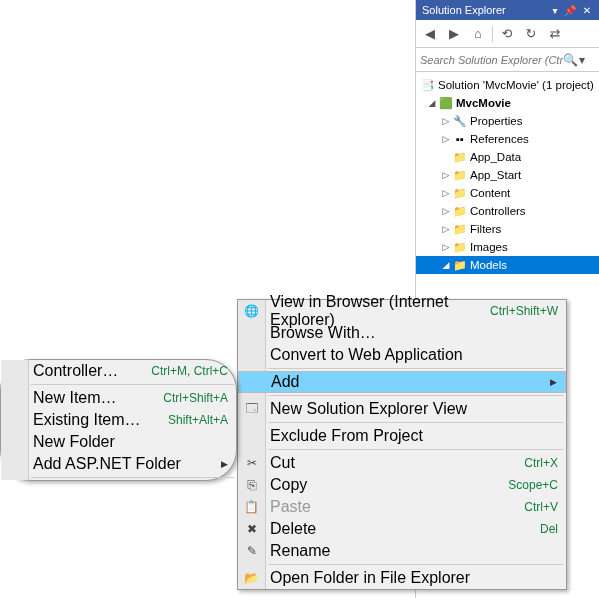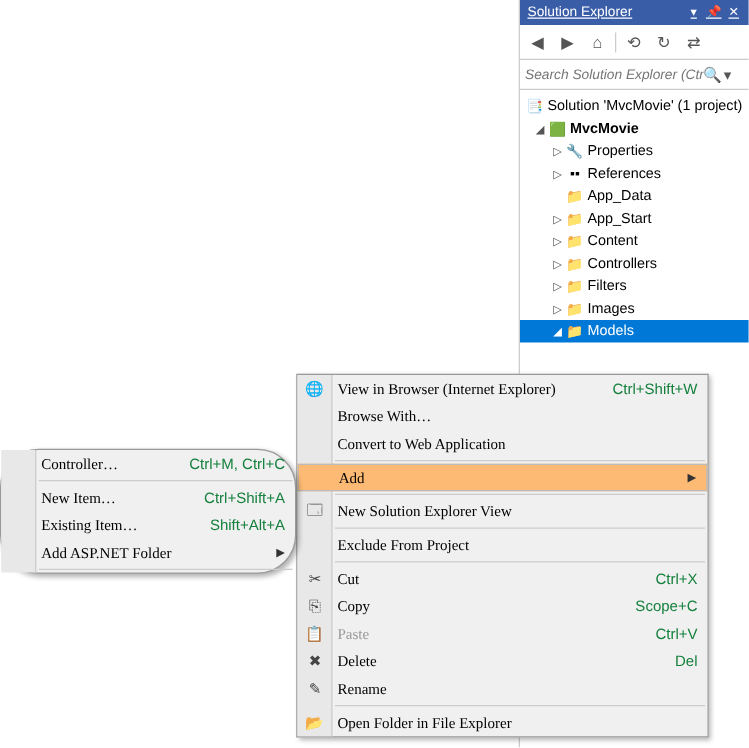--- a/index.html
+++ b/index.html
@@ -1,19 +1,19 @@
 <!DOCTYPE html>
 <html><head>
 <meta charset="utf-8">
 <style>
 * { margin: 0; padding: 0; box-sizing: border-box; font-family: 'Segoe UI', Tahoma, sans-serif; font-size: 12px; }
 body { width: 599px; height: 598px; background: #fff; position: relative; overflow: hidden; }
 
 .solution-explorer { position: absolute; top: 0; left: 415px; width: 184px; height: 598px; border-left: 1px solid #ccc; background: #fff; }
-.se-title { background: #3a5da8; color: #fff; height: 20px; display: flex; align-items: center; padding: 0 6px; justify-content: space-between; text-decoration: underline; }
+.se-title { background: #3a5da8; color: #fff; height: 20px; display: flex; align-items: center; padding: 0 6px; justify-content: space-between; }
 .se-title-text { font-size: 11px; }
 .se-title-icons { display: flex; gap: 4px; align-items: center; }
 .se-title-icons span { width: 12px; height: 12px; display: inline-flex; align-items: center; justify-content: center; font-size: 10px; cursor: pointer; }
 
 .se-toolbar { height: 28px; border-bottom: 1px solid #ccc; display: flex; align-items: center; padding: 0 4px; gap: 4px; }
 .se-toolbar-btn { width: 20px; height: 20px; display: inline-flex; align-items: center; justify-content: center; color: #555; font-size: 13px; cursor: pointer; }
 .se-toolbar-sep { width: 1px; height: 16px; background: #ccc; }
 
 .se-search { height: 24px; border-bottom: 1px solid #ccc; display: flex; align-items: center; padding: 0 4px; }
 .se-search input { border: none; outline: none; flex: 1; font-size: 11px; color: #666; font-style: italic; }
@@ -26,24 +26,24 @@
 .tree-item.selected .tree-expander { color: #fff; }
 .tree-icon { width: 16px; display: inline-flex; justify-content: center; margin-right: 2px; font-size: 11px; }
 .tree-label { font-size: 11.5px; }
 .tree-label.bold { font-weight: bold; }
 
 .context-menu { position: absolute; background: #f0f0f0; border: 1px solid #999; box-shadow: 2px 2px 4px rgba(0,0,0,0.3); }
 .context-menu.main { top: 299px; left: 237px; width: 330px; }
 .context-menu.sub { top: 359px; left: 0; width: 237px; border-radius: 31px; }
 .menu-strip { position: absolute; left: 0; top: 0; bottom: 0; width: 28px; background: #e8e8e8; border-right: 1px solid #ccc; }
 .menu-item { position: relative; height: 22px; display: flex; align-items: center; padding-left: 32px; padding-right: 8px; cursor: pointer; }
-.menu-item.highlighted { background: #fdba74; border: 1px solid #bbb; height: 22px; }
+.menu-item.highlighted { background: #7dd3fc; border: 1px solid #bbb; height: 22px; }
 .menu-item.disabled { color: #999; }
 .menu-icon { position: absolute; left: 6px; width: 16px; height: 16px; display: inline-flex; align-items: center; justify-content: center; font-size: 12px; color: #444; }
-.menu-label { flex: 1; font-size: 12px; font-family: Liberation Serif, serif; }
+.menu-label { flex: 1; font-size: 16px; }
 .menu-shortcut { font-size: 12px; color: #15803d; }
 .menu-arrow { font-size: 9px; color: #333; }
 .menu-sep { height: 1px; background: #ccc; margin: 2px 2px 2px 30px; }
 
 .bg-file { position: absolute; color: #333; font-size: 11.5px; }
 </style>
 </head>
 <body>
 
 <div id="bg-files-container">
@@ -210,18 +210,21 @@
       <div class="menu-sep"></div>
       <div class="menu-item">
         <span class="menu-label">New Item…</span>
         <span class="menu-shortcut">Ctrl+Shift+A</span>
       </div>
       <div class="menu-item">
         <span class="menu-label">Existing Item…</span>
         <span class="menu-shortcut">Shift+Alt+A</span>
       </div>
       <div class="menu-item">
+        <span class="menu-label">New Folder</span>
+      </div>
+      <div class="menu-item">
         <span class="menu-label">Add ASP.NET Folder</span>
         <span class="menu-arrow">▶</span>
       </div>
       <div class="menu-sep"></div>
     </div>
 </div>
 
 </body></html>

